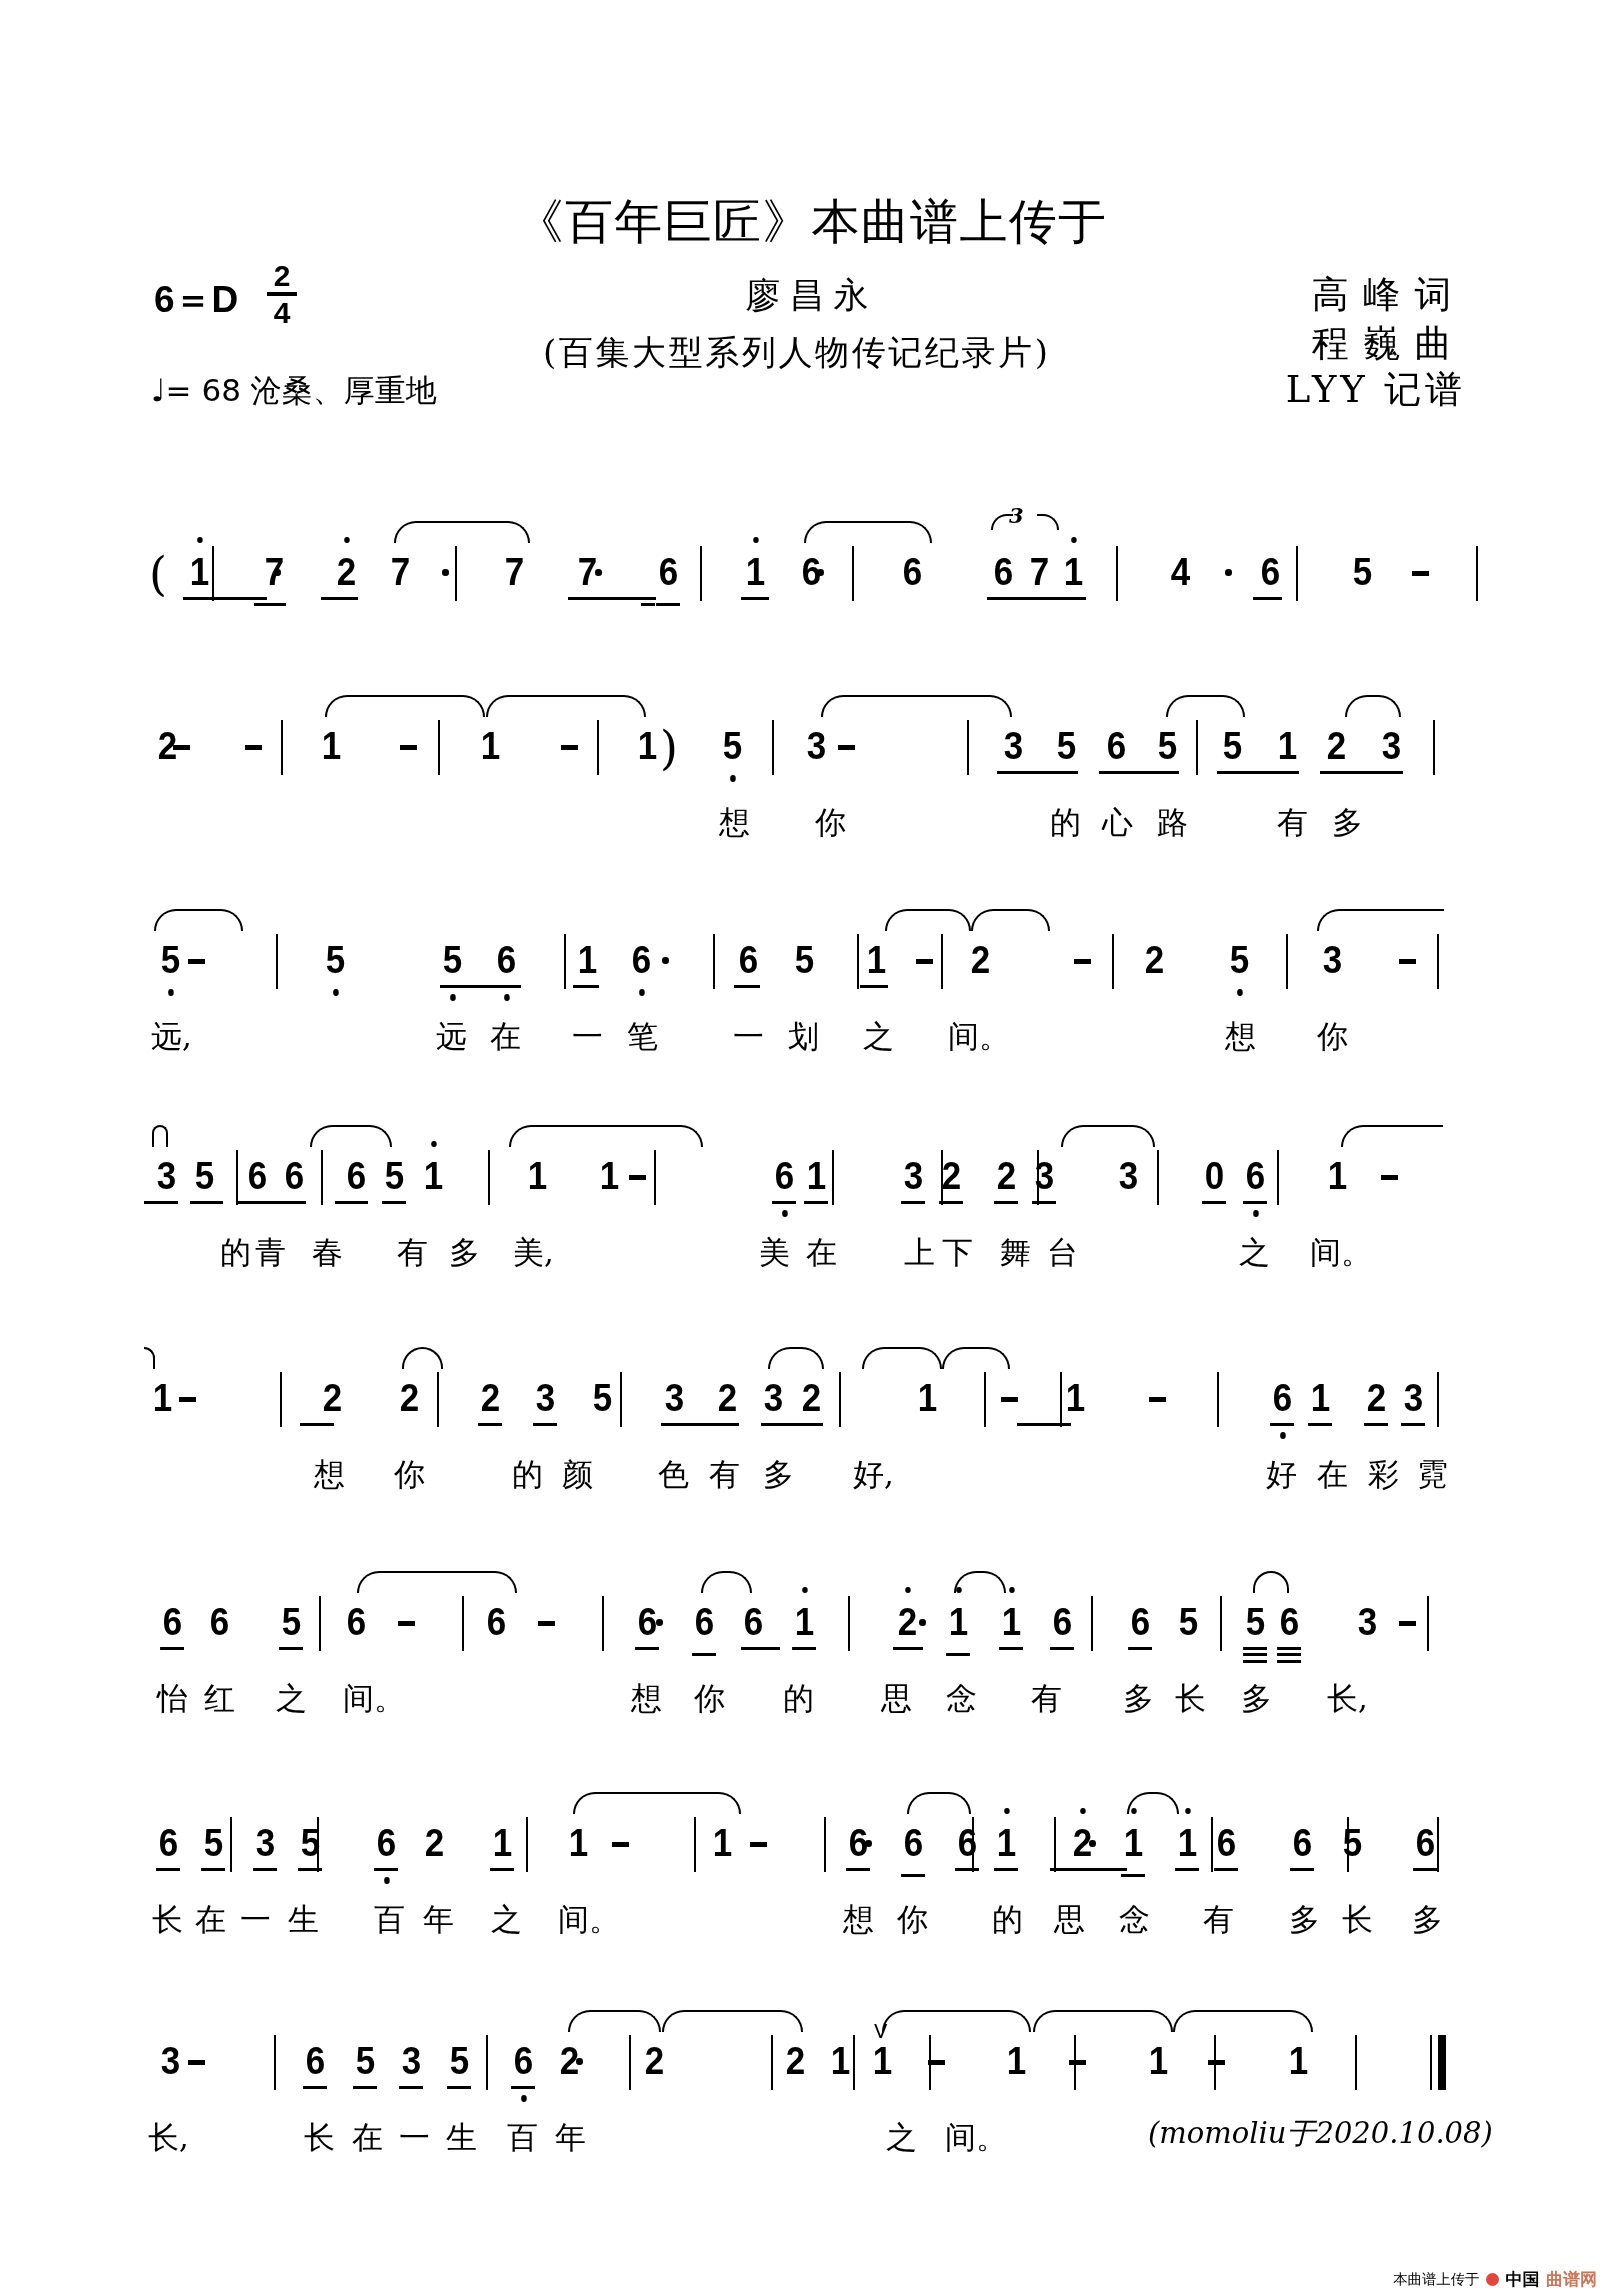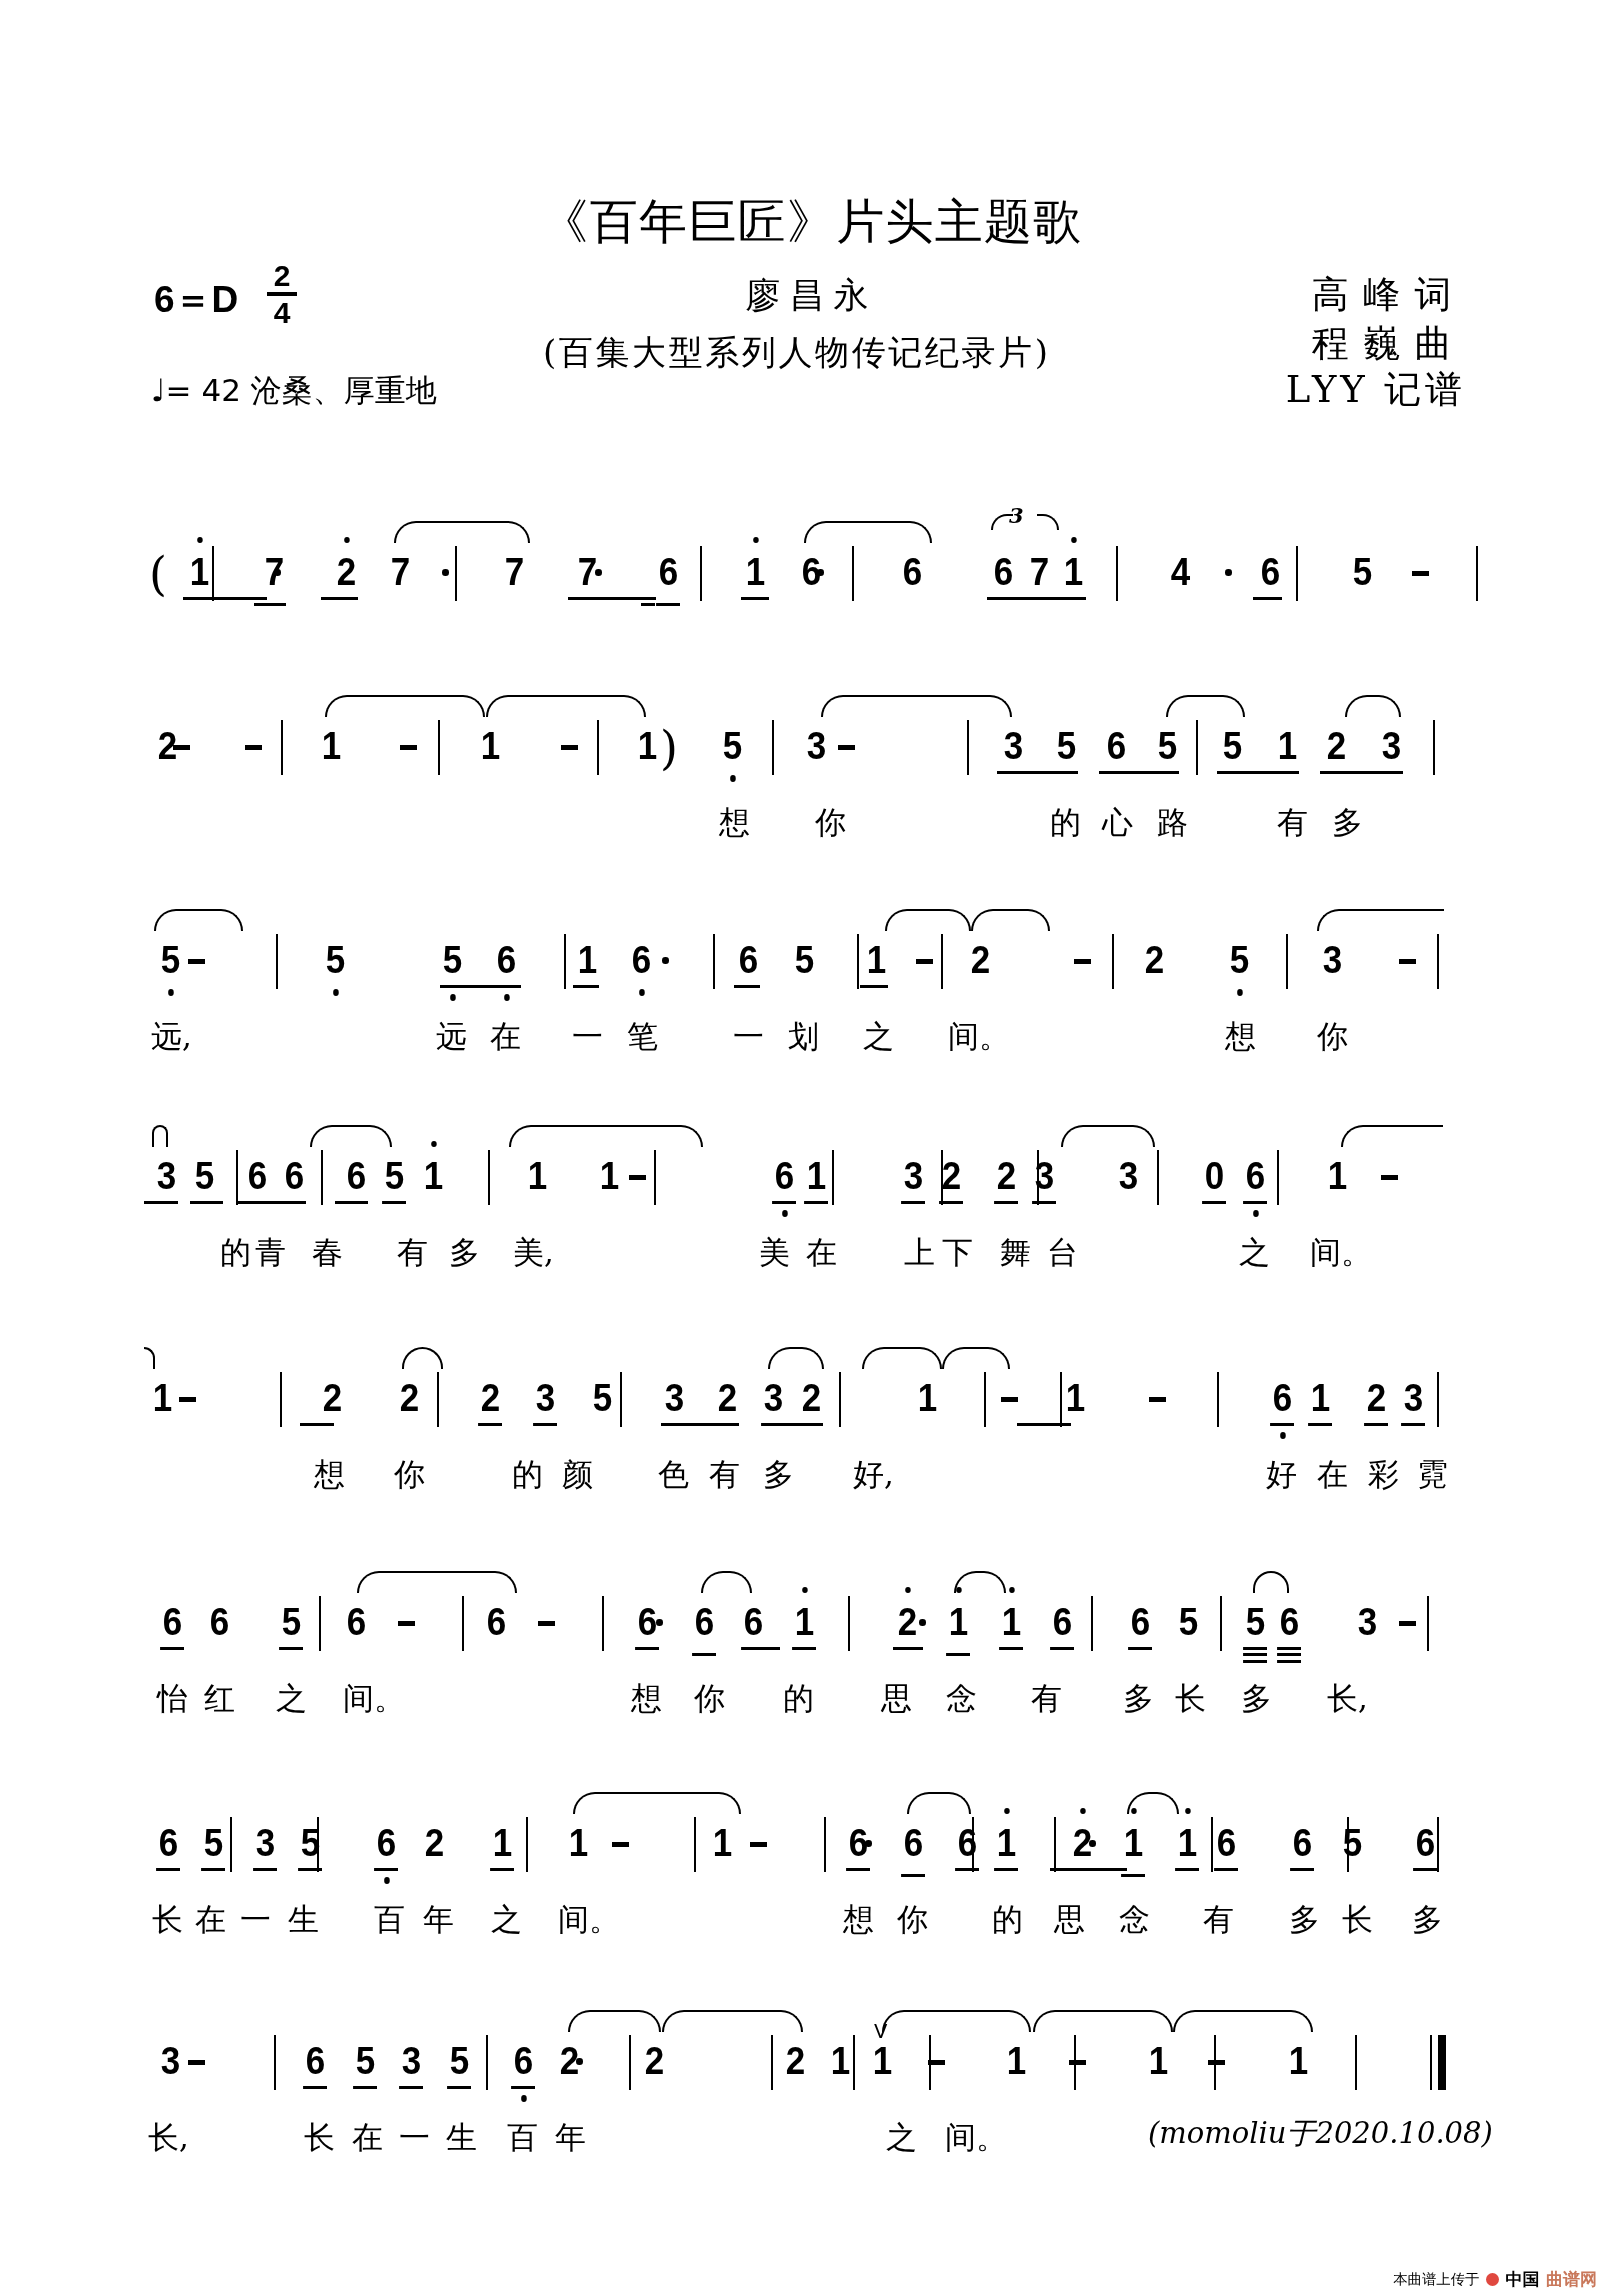--- a/index.html
+++ b/index.html
@@ -31,30 +31,30 @@
   .final-thick { position:absolute; top:-5.2px; width:7.9px; height:55px; background:#000; }
   #signature { position:absolute; left:1148px; top:2114px; font-size:29px; font-style:italic; font-family:"DejaVu Serif", serif; }
   #footer { position:absolute; right:26px; top:2268px; font-size:14.4px; font-family:"DejaVu Sans", sans-serif; display:flex; align-items:center; gap:6.5px; }
   #footer .logo-c { width:13px; height:13px; border-radius:50%; background:#e0483f; display:inline-block; }
   #footer .logo-a { font-weight:bold; color:#000; font-size:17px; }
   #footer .logo-b { font-weight:bold; color:#c9785b; font-size:17px; }
 </style>
 </head>
 <body>
 
-<div id="title">《百年巨匠》片头主题歌</div>
+<div id="title">《百年巨匠》本曲谱上传于</div>
 <div id="key">6＝D</div>
 <div id="timesig">
   <div>2</div>
   <div class="bar"></div>
   <div>4</div>
 </div>
 <div id="singer">廖昌永</div>
 <div id="subtitle">(百集大型系列人物传记纪录片)</div>
-<div id="tempo">♩= 42 沧桑、厚重地</div>
+<div id="tempo">♩= 68 沧桑、厚重地</div>
 <div class="credit" style="top:270px;">高峰词</div>
 <div class="credit" style="top:319px;">程巍曲</div>
 <div class="credit" style="top:365px;letter-spacing:3.9px;">LYY 记谱</div>
 
 <div id="score">
     <div class="line" style="top: 551px;">
       <div class="paren" style="left: 149px;">(</div>
       <div class="note" style="left: 185px;"><span>1</span><div class="dot-hi"></div><div class="ul" style="left: 1.3px; width: 26px; top: 46px;"></div></div>
       <div class="note" style="left: 260px;"><span>7</span><div class="ul" style="left: 1.3px; width: 26px; top: 52px;"></div></div>
       <div class="note" style="left: 332px;"><span>2</span><div class="dot-hi"></div><div class="ul" style="left: 1.3px; width: 26px; top: 46px;"></div></div>

